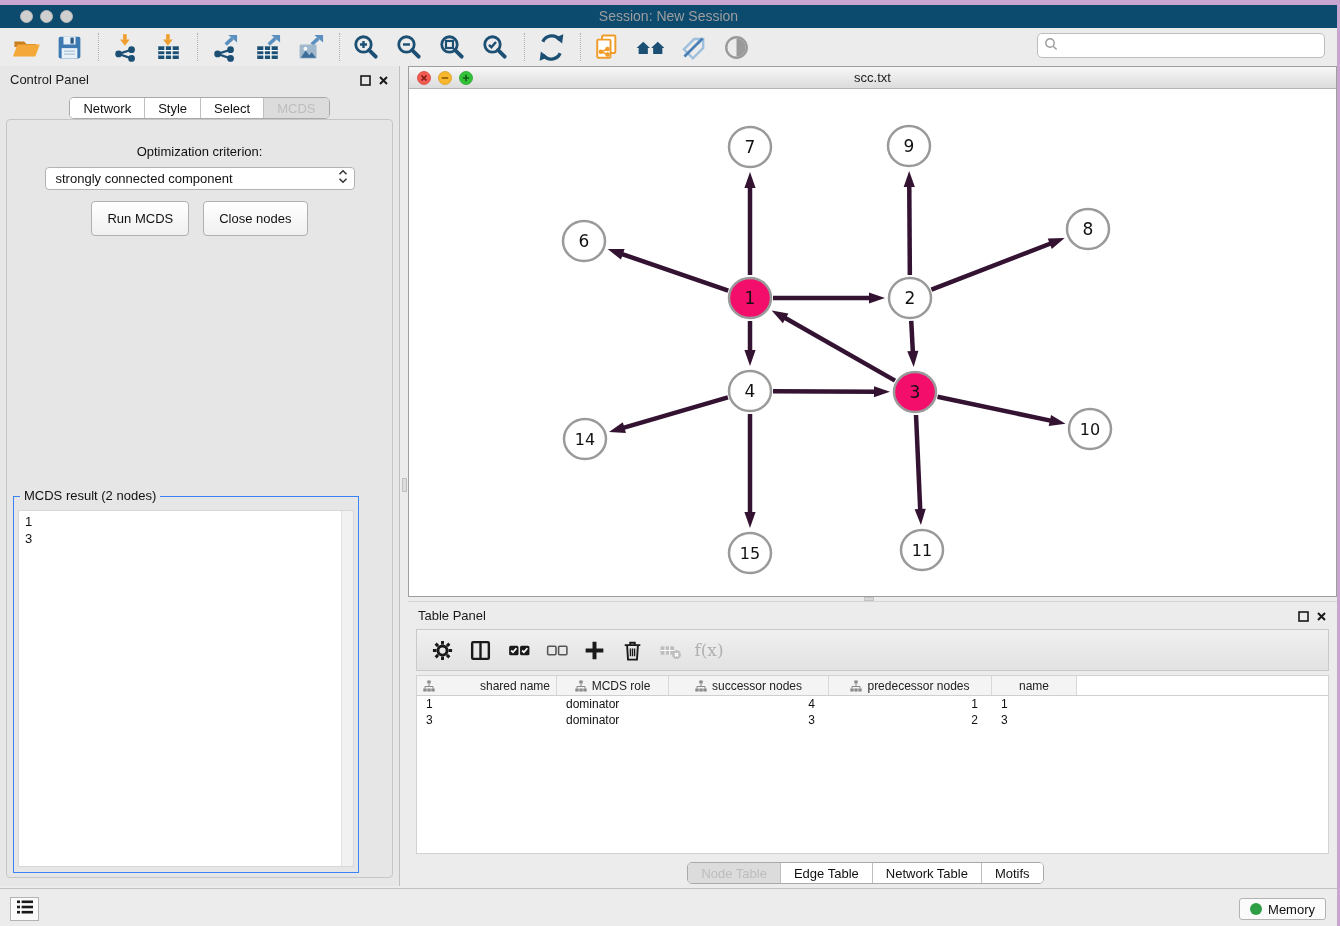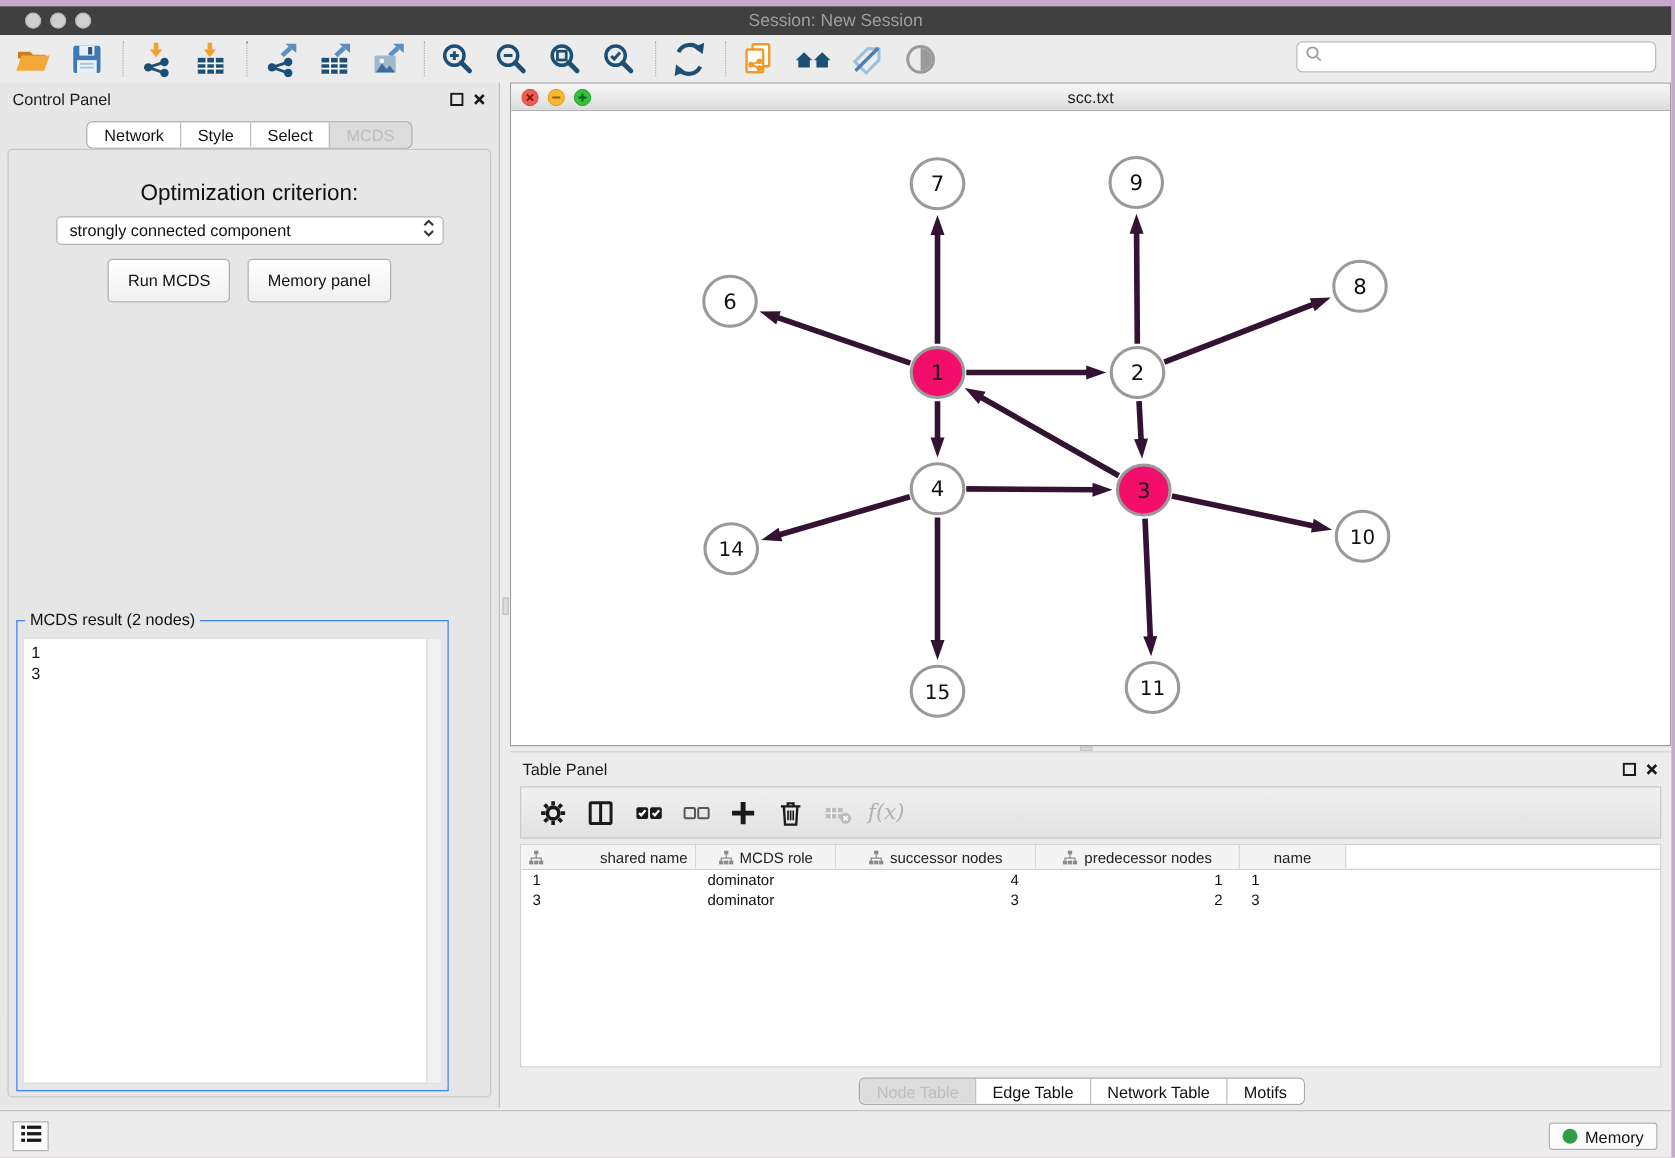--- a/index.html
+++ b/index.html
@@ -1,21 +1,21 @@
 <!DOCTYPE html>
 <html><head>
 <meta charset="utf-8">
 <style>
   * { margin:0; padding:0; box-sizing:border-box; }
   html,body { width:1340px; height:926px; font-family:"Liberation Sans",sans-serif; }
   body { position:relative; background:#c9a6cf; overflow:hidden; }
   .app { position:absolute; left:0; top:5px; width:1337px; height:921px; background:#ececec; }
 
   
-  .titlebar { position:absolute; left:0; top:0; width:100%; height:23px; background:#404040; }
+  .titlebar { position:absolute; left:0; top:0; width:100%; height:23px; background:#0c4a6e; }
   .traffic { position:absolute; left:20px; top:5px; display:flex; gap:7px; }
   .tl-dot { width:13px; height:13px; border-radius:50%; background:#cfcfcf; border:1px solid #b7b7b7; }
   .title-text { position:absolute; left:0; right:0; top:3px; text-align:center; font-size:14px; color:#9e9e9e; }
 
   
   .toolbar { position:absolute; left:0; top:23px; width:100%; height:38px; display:flex; align-items:center; padding-left:10px; }
   .tool-btn { width:32px; height:32px; display:flex; align-items:center; justify-content:center; margin-right:11px; }
   .tool-sep { height:28px; border-left:1px dotted #b0b0b0; margin:0 10px 0 2px; }
   .searchbox { position:absolute; right:12px; top:5px; width:288px; height:25px; border:1px solid #bdbdbd; border-radius:5px; background:#fff; display:flex; align-items:center; padding-left:6px; }
   .searchbox input { border:none; outline:none; flex:1; font-size:13px; margin-left:4px; background:transparent; }
@@ -24,21 +24,21 @@
   .control-panel { position:absolute; left:0; top:61px; width:400px; height:820px; background:#e7e7e7; border-right:1px solid #c0c0c0; }
   .cp-header { position:relative; height:26px; }
   .panel-title { position:absolute; left:10px; top:6px; font-size:13px; color:#1a1a1a; }
   .panel-icons { position:absolute; right:10px; top:6px; display:flex; gap:7px; }
   .tabs-row { display:flex; justify-content:center; margin-top:5px; }
   .tab-group { display:inline-flex; border:1px solid #a9a9a9; border-radius:5px; overflow:hidden; background:#fff; height:22px; }
   .tab { padding:2px 13px; font-size:13px; color:#111; border-left:1px solid #bfbfbf; background:#fff; cursor:default; line-height:17px; }
   .tab:first-child { border-left:none; }
   .tab.selected { background:#dcdcdc; color:#bdbdbd; }
   .cp-pane { position:absolute; left:6px; right:6px; top:53px; bottom:8px; border:1px solid #c6c6c6; border-radius:4px; background:#e6e6e6; }
-  .opt-label { text-align:center; margin-top:24px; font-size:18px; color:#111; }
+  .opt-label { text-align:center; margin-top:24px; font-size:13px; color:#111; }
   .dropdown { margin:8px auto 0; width:310px; height:23px; background:#fff; border:1px solid #b4b4b4; border-radius:4px; display:flex; align-items:center; padding:0 6px 0 10px;gap:33px; }
   .dropdown .dd-value { flex:1; font-size:13px; color:#111; }
   .btn-row { display:flex; justify-content:center; gap:14px; margin-top:11px; }
   .push-btn { height:35px; padding:0 15px; font-size:13px; color:#111; background:linear-gradient(#ffffff,#f0f0f0); border:1px solid #b0b0b0; border-radius:4px; }
   .result-box { position:absolute; left:6px; width:346px; top:376px; height:377px; border:1px solid #3b82f6; }
   .result-title { position:absolute; top:-9px; left:6px; background:#e6e6e6; padding:0 4px; font-size:13px; color:#111; }
   .result-text { position:absolute; left:4px; right:4px; top:13px; bottom:5px; background:#fff; border:1px solid #d7d7d7; font-size:13px; color:#111; padding:2px 0 0 6px; white-space:pre; line-height:17px; }
   .result-scroll { position:absolute; right:0; top:0; bottom:0; width:12px; background:#f1f1f1; border-left:1px solid #e0e0e0; }
 
   
@@ -52,21 +52,21 @@
   .nw-titlebar { position:relative; height:22px; background:linear-gradient(#f7f7f7,#dcdcdc); border-bottom:1px solid #b4b4b4; }
   .nw-lights { position:absolute; left:8px; top:4px; display:flex; gap:7px; }
   .nw-title { position:absolute; left:0; right:0; top:3px; text-align:center; font-size:13px; color:#222; }
   .nw-canvas { position:relative; width:927px; height:507px; background:#fff; overflow:hidden; }
 
   
   .table-panel { position:absolute; left:408px; top:596px; width:929px; height:290px; background:#ececec; border-top:1px solid #d5d5d5; }
   .tp-header { position:relative; height:26px; }
   .tp-toolbar { position:absolute; left:8px; right:8px; top:27px; height:42px; border:1px solid #c9c9c9; background:linear-gradient(#f0f0f0,#e2e2e2); display:flex; align-items:center; padding-left:10px; }
   .tp-tool { width:30px; height:30px; display:flex; align-items:center; justify-content:center; margin-right:8px; }
-  .fx-label { font-family:"DejaVu Serif",serif; font-style:italic; font-size:17px; color:#b0b0b0; margin-left:2px; }
+  .fx-label { font-family:"DejaVu Serif",serif; font-size:17px; color:#b0b0b0; margin-left:2px; }
   .tp-table { position:absolute; left:8px; right:8px; top:73px; bottom:37px; background:#fff; border:1px solid #d2d2d2; overflow:hidden; }
   .t-headrow { display:flex; height:20px; border-bottom:1px solid #cfcfcf; }
   .t-hcell { background:#f4f4f4; border-right:1px solid #d8d8d8; display:flex; align-items:center; justify-content:center; gap:5px; font-size:12px; color:#222; }
   .t-row { display:flex; height:16px; }
   .t-cell { font-size:12px; color:#111; line-height:16px; }
   .tp-tabs { position:absolute; left:0; right:14px; bottom:7px; display:flex; justify-content:center; }
 
   
   .statusbar { position:absolute; left:0; top:883px; width:100%; height:38px; background:#ececec; border-top:1px solid #c2c2c2; }
   .list-btn { position:absolute; left:10px; top:8px; width:29px; height:24px; background:#fbfbfb; border:1px solid #b3b3b3; display:flex; align-items:center; justify-content:center; }
@@ -254,21 +254,21 @@
       <div class="dropdown">
         <span class="dd-value">strongly connected component</span>
         <span>
           <svg width="10" height="15" viewBox="0 0 10 15">
               <path fill="none" stroke="#333" stroke-width="1.6" d="M1.5 5.2L5 1.8l3.5 3.4M1.5 9.8L5 13.2l3.5-3.4"></path>
             </svg>
         </span>
       </div>
       <div class="btn-row">
         <button class="push-btn">Run MCDS</button>
-        <button class="push-btn">Memory panel</button>
+        <button class="push-btn">Close nodes</button>
       </div>
       <div class="result-box">
         <span class="result-title">MCDS result (2 nodes)</span>
         <div class="result-text" id="result-text">1
 3
           <div class="result-scroll"></div>
         </div>
       </div>
     </div>
   </div>

